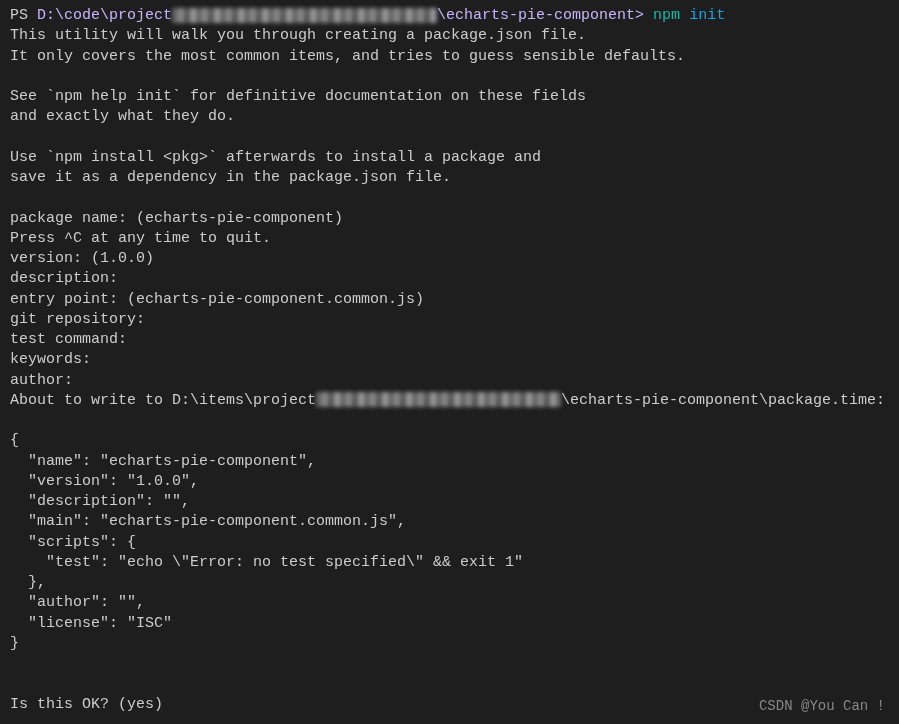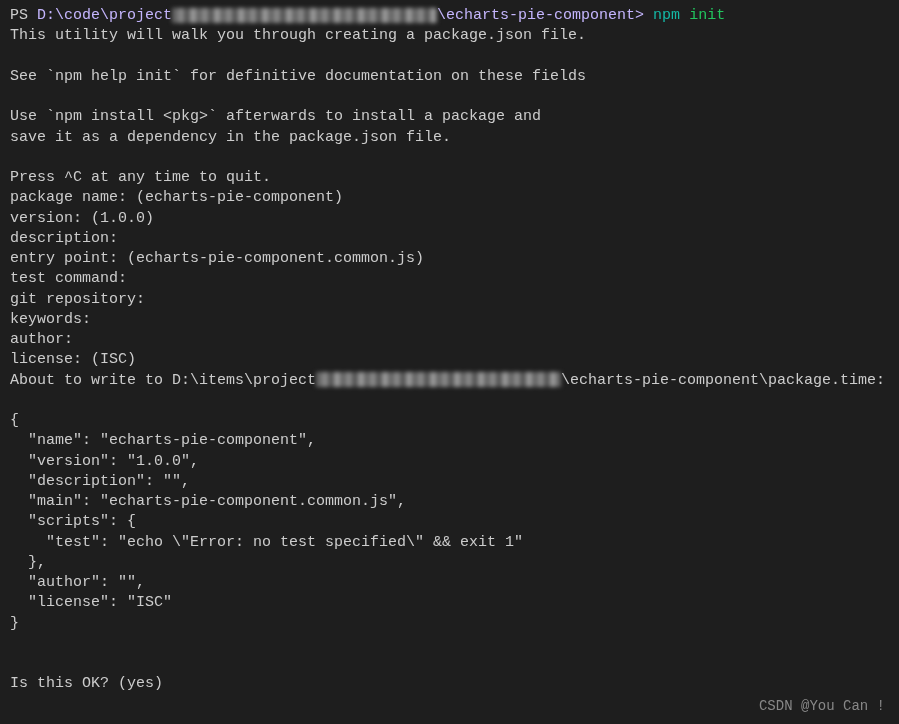--- a/index.html
+++ b/index.html
@@ -27,21 +27,21 @@
       color: #cccccc;
       text-align: center;
     }
     .prompt-path {
       color: #c4b5fd;
     }
     .cmd-yellow {
       color: #14b8a6;
     }
     .cmd-white {
-      color: #22c55e;
+      color: #0ea5e9;
     }
     .redacted {
       display: inline-block;
       background: repeating-linear-gradient(
         90deg,
         #666 0px, #666 6px,
         #888 6px, #888 12px,
         #555 12px, #555 18px,
         #999 18px, #999 24px
       );
@@ -66,36 +66,37 @@
     .inline {
       display: inline;
     }
   </style>
 </head>
 <body>
 
 <div>
   <div class="terminal-line"><span class="prompt-ps inline">PS </span><span class="prompt-path inline">D:\code\project</span><span class="redacted redacted-wide"></span><span class="prompt-path inline">\echarts-pie-component&gt;</span> <span class="cmd-yellow inline">npm</span> <span class="cmd-white inline">init</span></div>
   <div class="terminal-line">This utility will walk you through creating a package.json file.</div>
+  <div class="terminal-line">It only covers the most common items, and tries to guess sensible defaults.</div>
   <div class="terminal-line">&nbsp;</div>
   <div class="terminal-line">See `npm help init` for definitive documentation on these fields</div>
+  <div class="terminal-line">and exactly what they do.</div>
   <div class="terminal-line">&nbsp;</div>
   <div class="terminal-line">Use `npm install &lt;pkg&gt;` afterwards to install a package and</div>
   <div class="terminal-line">save it as a dependency in the package.json file.</div>
   <div class="terminal-line">&nbsp;</div>
+  <div class="terminal-line">package name: (echarts-pie-component)</div>
   <div class="terminal-line">Press ^C at any time to quit.</div>
-  <div class="terminal-line">package name: (echarts-pie-component)</div>
   <div class="terminal-line">version: (1.0.0)</div>
   <div class="terminal-line">description:</div>
   <div class="terminal-line">entry point: (echarts-pie-component.common.js)</div>
+  <div class="terminal-line">git repository:</div>
   <div class="terminal-line">test command:</div>
-  <div class="terminal-line">git repository:</div>
   <div class="terminal-line">keywords:</div>
   <div class="terminal-line">author:</div>
-  <div class="terminal-line">license: (ISC)</div>
   <div class="terminal-line"><span class="inline">About to write to D:\items\project</span><span class="redacted redacted-wide2"></span><span class="inline">\echarts-pie-component\package.time:</span></div>
   <div class="terminal-line">&nbsp;</div>
   <div class="terminal-line">{</div>
   <div class="terminal-line">  "name": "echarts-pie-component",</div>
   <div class="terminal-line">  "version": "1.0.0",</div>
   <div class="terminal-line">  "description": "",</div>
   <div class="terminal-line">  "main": "echarts-pie-component.common.js",</div>
   <div class="terminal-line">  "scripts": {</div>
   <div class="terminal-line">    "test": "echo \"Error: no test specified\" &amp;&amp; exit 1"</div>
   <div class="terminal-line">  },</div>

